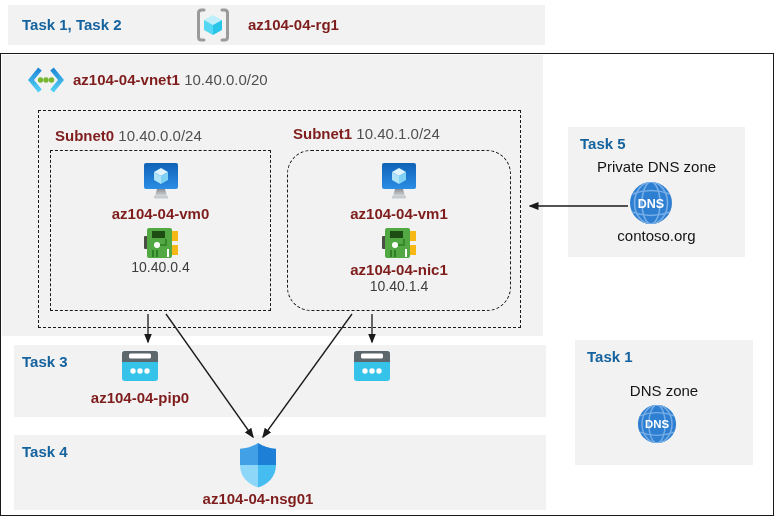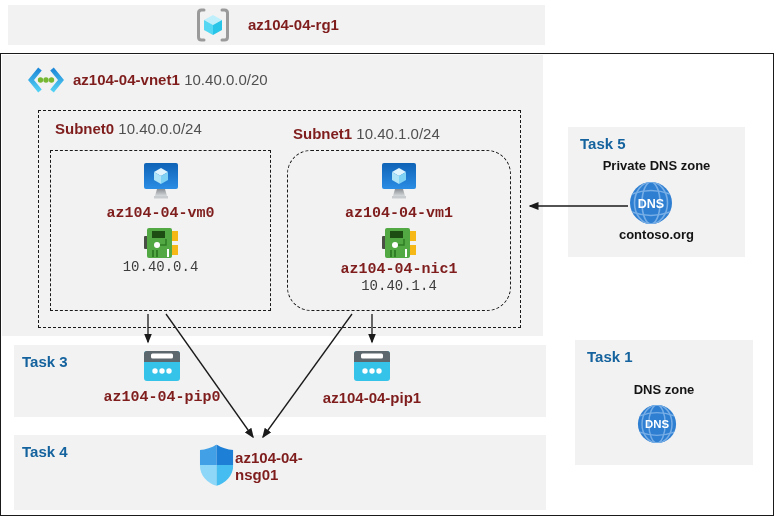--- a/index.html
+++ b/index.html
@@ -17,54 +17,55 @@
   .top-band .task{position:absolute;left:14px;top:11px;}
   .top-band .rg-ic{position:absolute;left:186px;top:2px;}
   .top-band .bname{position:absolute;left:240px;top:11px;}
   
   .outer-frame{left:0;top:53px;width:772px;height:461px;border:1.5px solid #1a1a1a;background:#fff;}
   
   .vnet-box{left:2px;top:55px;width:541px;height:281px;}
   .vnet-header{position:absolute;left:26px;top:11px;display:flex;align-items:center;gap:9px;text-align:center;}
   .outer-dashed{position:absolute;left:36px;top:55px;width:481px;height:216px;}
   .sn-label{position:absolute;font-size:15px;}
-  .sn0-label{left:53px;top:65px;}
+  .sn0-label{left:53px;top:72px;}
   .sn1-label{left:291px;top:70px;}
-  .sn-box{position:absolute;top:95px;height:159px;font-family:Liberation Mono, monospace;}
+  .sn-box{position:absolute;top:95px;height:159px;}
   .sn-box0{left:48px;width:219px;}
   .sn-box1{left:285px;width:222px;border-radius:24px;}
   .sn-content{position:absolute;inset:0;display:flex;flex-direction:column;align-items:center;padding-top:10px;}
   .sn-content .bname{margin-top:2px;}
   .sn-content .nic-ic{margin-top:5px;}
   
   .t3-band{left:14px;top:345px;width:532px;height:72px;}
   .t4-band{left:14px;top:435px;width:532px;height:75px;}
   .band-label{position:absolute;left:8px;top:8px;}
   .pip-group{position:absolute;top:3px;width:140px;display:flex;flex-direction:column;align-items:center;}
-  .pip0{left:78px;font-family:Liberation Mono, monospace;} .pip1{left:288px;}
+  .pip0{left:56px;} .pip1{left:288px;}
   .pip-group .bname{margin-top:5px;}
-  .nsg-group{position:absolute;left:184px;top:7px;width:140px;display:flex;flex-direction:row;align-items:center;}
+  .nsg-group{position:absolute;left:174px;top:7px;width:140px;display:flex;flex-direction:column;align-items:center;}
   .nsg-group .bname{margin-top:2px;}
   
   .t5-box{left:568px;top:127px;width:177px;height:130px;}
   .t6-box{left:575px;top:340px;width:178px;height:125px;}
   .side-label{position:absolute;left:12px;top:8px;}
-  .side-title{position:absolute;left:0;right:0;text-align:center;font-weight:bold;font-size:13px;color:#141414;}
+  .side-title{position:absolute;left:0;right:0;text-align:center;font-weight:normal;font-size:15px;color:#141414;}
   .t5-title{top:31px;} .t5-ic{position:absolute;left:61px;top:54px;}
   .t5-zone{top:100px;}
   .t6-title{top:42px;} .t6-ic{position:absolute;left:62px;top:64px;}
   
   .arrows{position:absolute;left:0;top:0;pointer-events:none;}
 </style>
 </head>
 <body>
 
 <div id="canvas">
 
   <div class="abs gray top-band">
+    <span class="task">Task 1, Task 2</span>
     <svg class="rg-ic" width="38" height="36" viewBox="0 0 38 36">
       <path d="M10,3 H7.5 Q4.5,3 4.5,6 V30 Q4.5,33 7.5,33 H10" stroke="#9a9a9a" stroke-width="3" fill="none" stroke-linecap="round"></path>
       <path d="M28,3 H30.5 Q33.5,3 33.5,6 V30 Q33.5,33 30.5,33 H28" stroke="#9a9a9a" stroke-width="3" fill="none" stroke-linecap="round"></path>
       <polygon points="19,8 28,13 19,18 10,13" fill="#bfeffb"></polygon>
       <polygon points="10,13 19,18 19,28 10,23" fill="#54d7f2"></polygon>
       <polygon points="28,13 19,18 19,28 28,23" fill="#29c5e8"></polygon>
     </svg>
     <span class="bname">az104-04-rg1</span>
   </div>
 
@@ -183,21 +184,20 @@
     </div>
     <div class="pip-group pip1">
       <svg width="38" height="36" viewBox="0 0 38 36">
         <rect x="1" y="3" width="36" height="30" rx="3" fill="#35c3ea"></rect>
         <path d="M1,6 Q1,3 4,3 H34 Q37,3 37,6 V14 H1 Z" fill="#5d686e"></path>
         <rect x="8" y="5.5" width="22" height="5" rx="1.5" fill="#ffffff"></rect>
         <circle cx="12" cy="23" r="2.7" fill="#ffffff"></circle>
         <circle cx="19" cy="23" r="2.7" fill="#ffffff"></circle>
         <circle cx="26" cy="23" r="2.7" fill="#ffffff"></circle>
       </svg>
-      <span class="bname">az104-04-pip1</span>
     </div>
   </div>
 
   <div class="abs gray t4-band">
     <span class="task band-label">Task 4</span>
     <div class="nsg-group">
       <svg width="40" height="46" viewBox="0 0 40 46">
         <clipPath id="shieldclip">
           <path d="M20,1 C25,4.5 32,6.5 38,6.8 V23 C38,35 29.5,42.5 20,45.5 C10.5,42.5 2,35 2,23 V6.8 C8,6.5 15,4.5 20,1 Z"></path>
         </clipPath>

